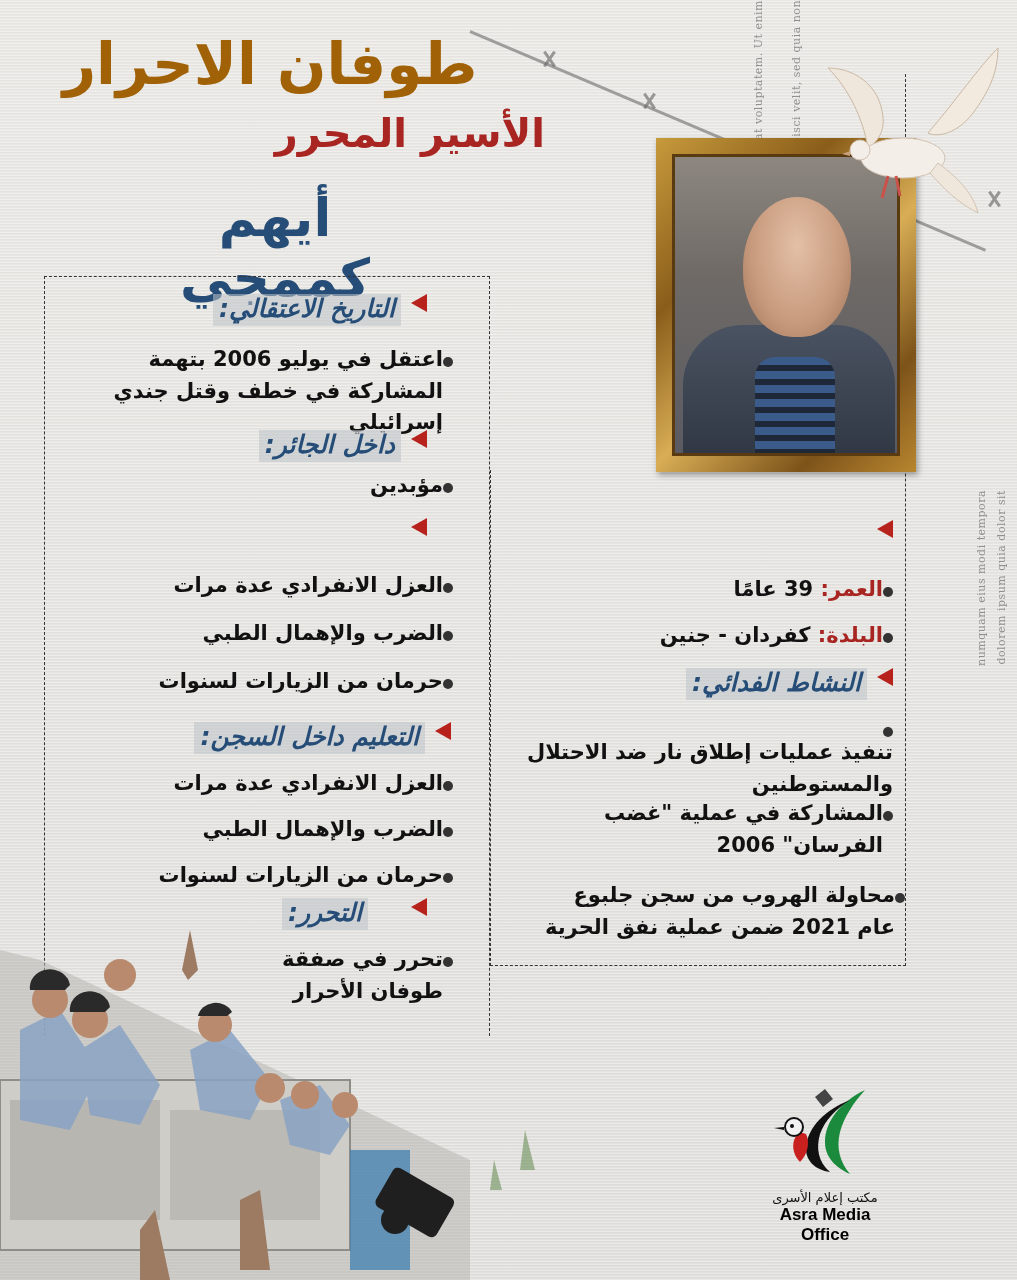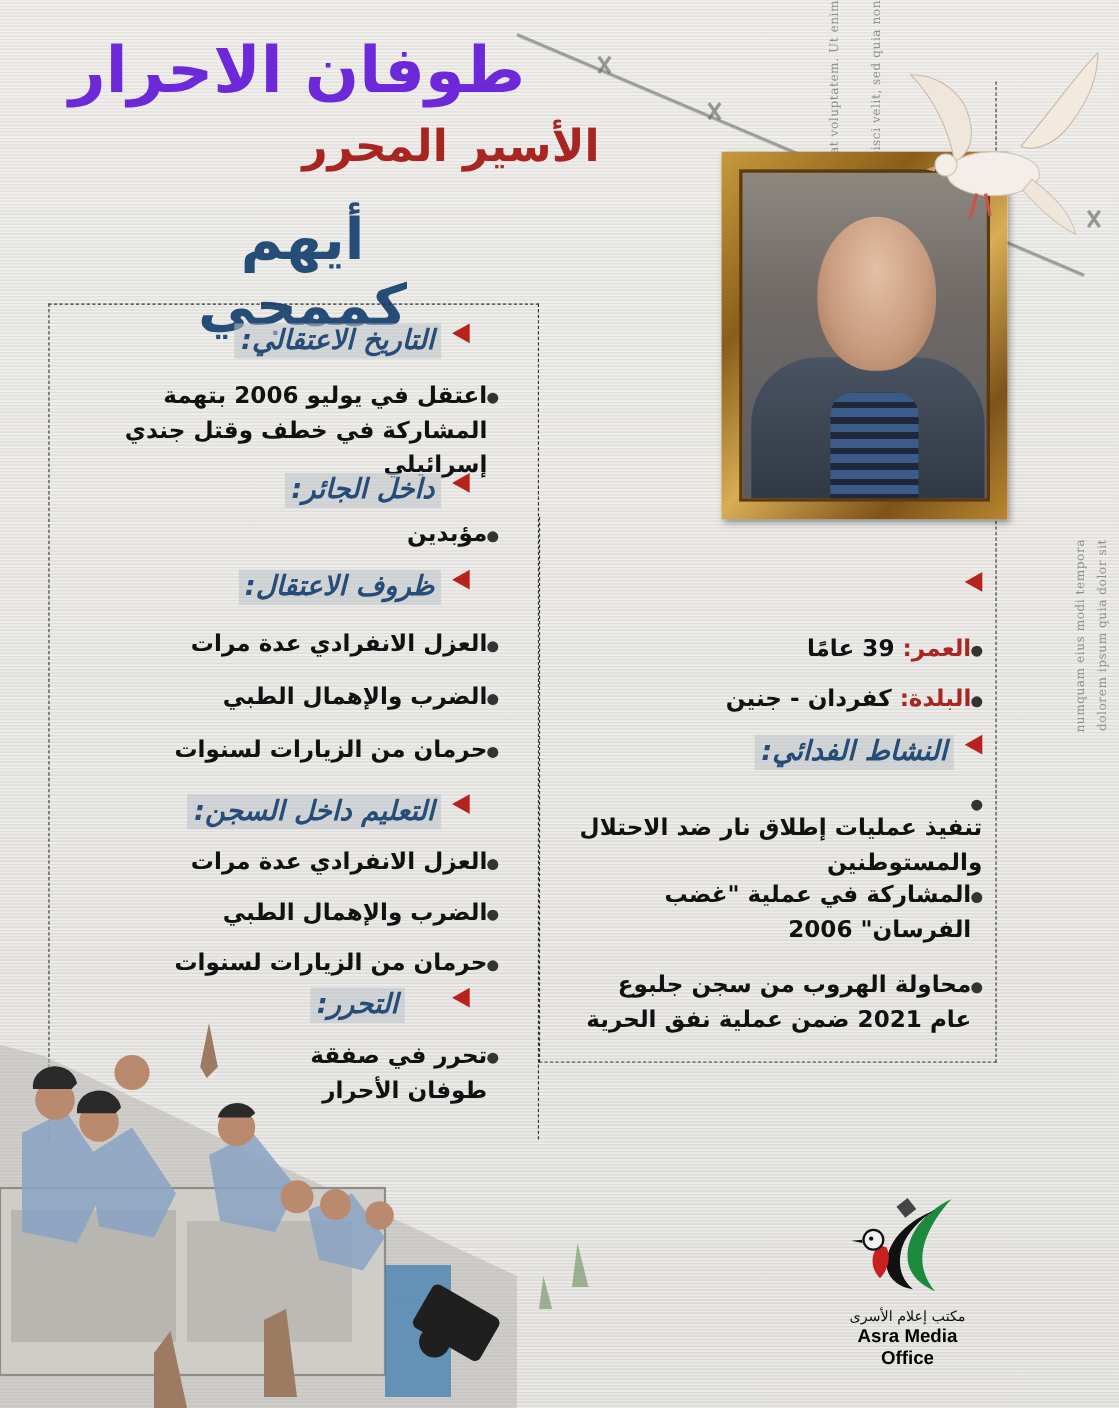--- a/index.html
+++ b/index.html
@@ -19,21 +19,21 @@
   .wire { position:absolute; height:3px; background:#7d7d7d; opacity:0.7; transform-origin:left center; filter: blur(0.6px); }
   .barb { position:absolute; width:18px; height:18px; opacity:0.65; filter: blur(0.6px); }
   .barb::before, .barb::after { content:""; position:absolute; left:8px; top:0; width:3px; height:18px; background:#6a6a6a; }
   .barb::before { transform: rotate(35deg); }
   .barb::after { transform: rotate(-35deg); }
 
   
   .vtext { position:absolute; writing-mode: vertical-rl; transform: rotate(180deg); font-family:"DejaVu Serif", serif; font-size:11px; color:#7a7a7a; letter-spacing:0.5px; opacity:0.8; white-space:nowrap; }
 
   
-  .title-main { position:absolute; top:30px; left:40px; width:460px; text-align:center; font-size:58px; font-weight:bold; color:#6d28d9; letter-spacing:-1px; }
+  .title-main { position:absolute; top:30px; left:40px; width:460px; text-align:center; font-size:58px; font-weight:bold; color:#a16207; letter-spacing:-1px; }
   .title-sub { position:absolute; top:110px; right:472px; font-size:40px; font-weight:bold; color:#a82522; }
   .title-name { position:absolute; top:188px; left:120px; width:310px; text-align:center; font-size:52px; font-weight:bold; color:#264d77; }
 
   
   .box-left { position:absolute; left:44px; top:276px; width:446px; height:760px; border-top:1.5px dashed #333; border-left:1.5px dashed #333; border-right:1.5px dashed #333; }
   .box-right { position:absolute; left:490px; top:74px; width:416px; height:892px; border-right:1.5px dashed #333; border-bottom:1.5px dashed #333; }
   .box-right-left { position:absolute; left:490px; top:470px; width:0; height:496px; border-left:1.5px dashed #333; }
 
   
   .sec-h { position:absolute; display:flex; gap:10px;font-style:italic; }
@@ -119,36 +119,35 @@
   <span class="tri"></span>
   <span class="lbl">داخل الجائر:</span>
 </div>
 <div class="bul" style="right:564px; top:470px;">
   <span class="dot"></span>
   <span class="txt">مؤبدين</span>
 </div>
 
 <div class="sec-h" style="right:590px; top:518px;">
   <span class="tri"></span>
-  <span class="lbl">ظروف الاعتقال:</span>
 </div>
 <div class="bul" style="right:564px; top:570px;">
   <span class="dot"></span>
   <span class="txt">العزل الانفرادي عدة مرات</span>
 </div>
 <div class="bul" style="right:564px; top:618px;">
   <span class="dot"></span>
   <span class="txt">الضرب والإهمال الطبي</span>
 </div>
 <div class="bul" style="right:564px; top:666px;">
   <span class="dot"></span>
   <span class="txt">حرمان من الزيارات لسنوات</span>
 </div>
 
-<div class="sec-h" style="right:590px; top:722px;border-radius:13px;">
+<div class="sec-h" style="right:566px; top:722px;border-radius:13px;">
   <span class="tri"></span>
   <span class="lbl">التعليم داخل السجن:</span>
 </div>
 <div class="bul" style="right:564px; top:768px;">
   <span class="dot"></span>
   <span class="txt">العزل الانفرادي عدة مرات</span>
 </div>
 <div class="bul" style="right:564px; top:814px;">
   <span class="dot"></span>
   <span class="txt">الضرب والإهمال الطبي</span>
@@ -184,21 +183,21 @@
   <span class="lbl">النشاط الفدائي:</span>
 </div>
 <div class="bul" style="right:124px; top:714px; width:370px;flex-direction:column;">
   <span class="dot"></span>
   <span class="txt">تنفيذ عمليات إطلاق نار ضد الاحتلال والمستوطنين</span>
 </div>
 <div class="bul" style="right:124px; top:798px; width:370px;">
   <span class="dot"></span>
   <span class="txt">المشاركة في عملية "غضب الفرسان" 2006</span>
 </div>
-<div class="bul" style="right:124px; top:880px; width:370px;">
+<div class="bul" style="right:112px; top:880px; width:370px;">
   <span class="dot"></span>
   <span class="txt">محاولة الهروب من سجن جلبوع عام 2021 ضمن عملية نفق الحرية</span>
 </div>
 
 <div class="collage">
   <svg width="560" height="350" viewBox="0 0 560 350">
     <polygon points="0,20 40,30 470,230 470,350 0,350" fill="#b8b6b0" opacity="0.55"></polygon>
     <rect x="0" y="150" width="350" height="170" fill="#cfcdc8" stroke="#8f8d88" stroke-width="2"></rect>
     <rect x="10" y="170" width="150" height="120" fill="#a9a7a2" opacity="0.6"></rect>
     <rect x="170" y="180" width="150" height="110" fill="#a9a7a2" opacity="0.5"></rect>

